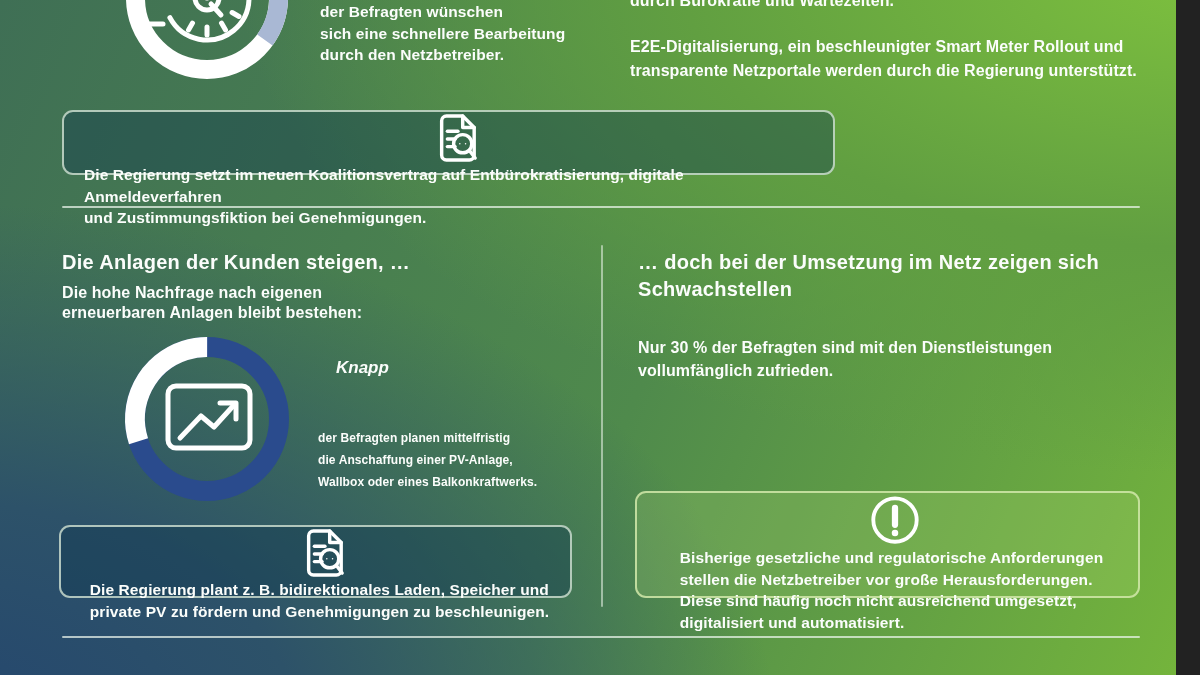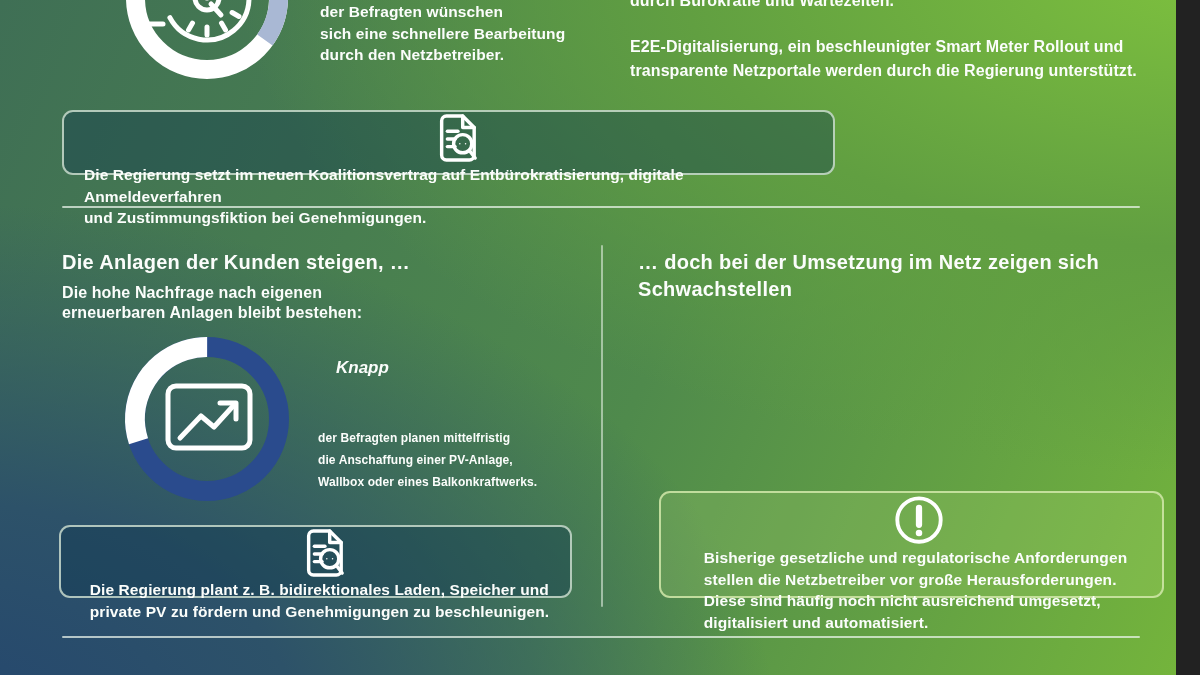--- a/index.html
+++ b/index.html
@@ -11,21 +11,21 @@
       radial-gradient(135% 120% at 104% -4%, #7ec13e 0%, #619f41 34%, rgba(97,159,65,0) 62%),
       linear-gradient(112deg, #3f6f55 0%, #4f8a4c 55%, #74b43c 100%);
   }
   .abs{position:absolute;}
   .body-txt{font-size:15.5px;line-height:21.5px;font-weight:700;white-space:pre-line;letter-spacing:.1px;}
   .heading{font-size:20px;line-height:27px;font-weight:700;letter-spacing:.3px;white-space:pre-line;}
   .callout{
     border:2px solid rgba(216,233,216,.78);border-radius:11px;
     background:rgba(16,54,77,.40);display:flex;align-items:center;box-sizing:border-box;flex-direction:column;
   }
-  .callout.light{background:rgba(183,224,125,.20);border-color:rgba(209,231,170,.85);margin-left:24px;}
+  .callout.light{background:rgba(183,224,125,.20);border-color:rgba(209,231,170,.85);}
   .callout .ic{flex:0 0 auto;margin-left:14px;}
   .callout .txt{margin-left:20px;margin-right:12px;}
   .hdiv{height:2px;background:rgba(236,245,235,.72);border-radius:1px;}
   .vdiv{width:2px;background:rgba(236,245,235,.55);border-radius:1px;}
   svg{display:block;}
   .stat-q{font-size:17px;font-weight:700;}
   .stat-v{font-size:44px;line-height:46px;font-weight:700;letter-spacing:.5px;}
 </style>
 </head>
 <body>
@@ -109,20 +109,22 @@
     </svg>
     <div class="txt body-txt">Die Regierung plant z. B. bidirektionales Laden, Speicher und
 private PV zu fördern und Genehmigungen zu beschleunigen.</div>
   </div>
 
   <div class="abs vdiv" style="left:601px;top:245px;height:362px;"></div>
 
   <div class="abs heading" style="left:638px;top:249px;">… doch bei der Umsetzung im Netz zeigen sich
 Schwachstellen</div>
 
+  <div class="abs body-txt" style="left:638px;top:336px;font-size:16px;line-height:23px;">Nur 30 % der Befragten sind mit den Dienstleistungen
+vollumfänglich zufrieden.</div>
 
 
   <div class="abs callout light" style="left:635px;top:491px;width:505px;height:107px;">
     <svg class="ic" width="54" height="54" viewBox="0 0 56 56" fill="none">
       <circle cx="28" cy="28" r="22.5" stroke="#ffffff" stroke-width="4"></circle>
       <line x1="28" y1="15.5" x2="28" y2="33" stroke="#ffffff" stroke-width="6.5" stroke-linecap="round"></line>
       <circle cx="28" cy="41.5" r="3.4" fill="#ffffff"></circle>
     </svg>
     <div class="txt body-txt" style="font-size:15.5px;line-height:21.5px;">Bisherige gesetzliche und regulatorische Anforderungen
 stellen die Netzbetreiber vor große Herausforderungen.

